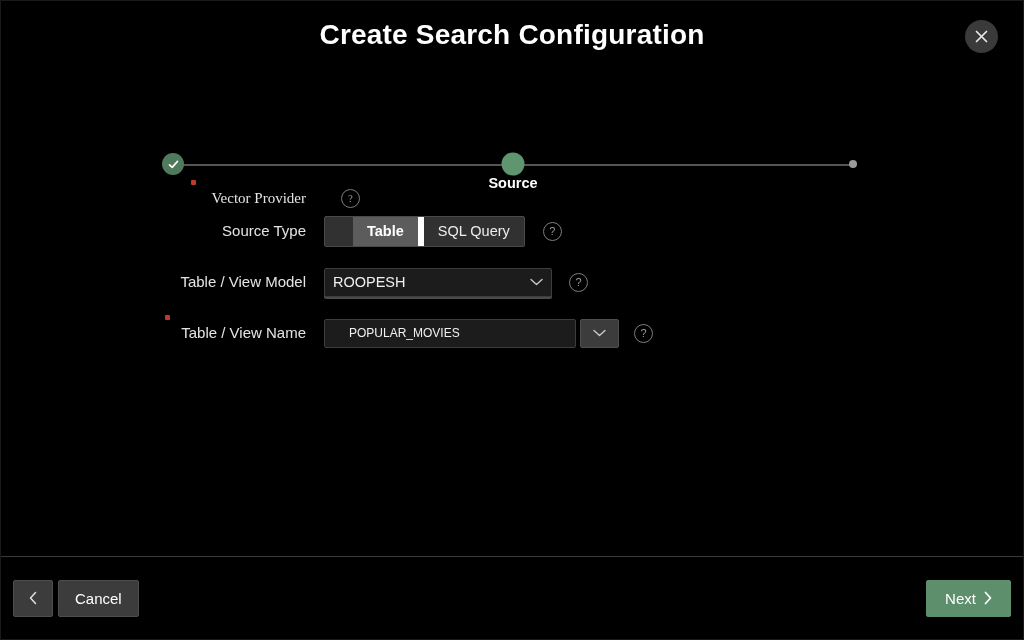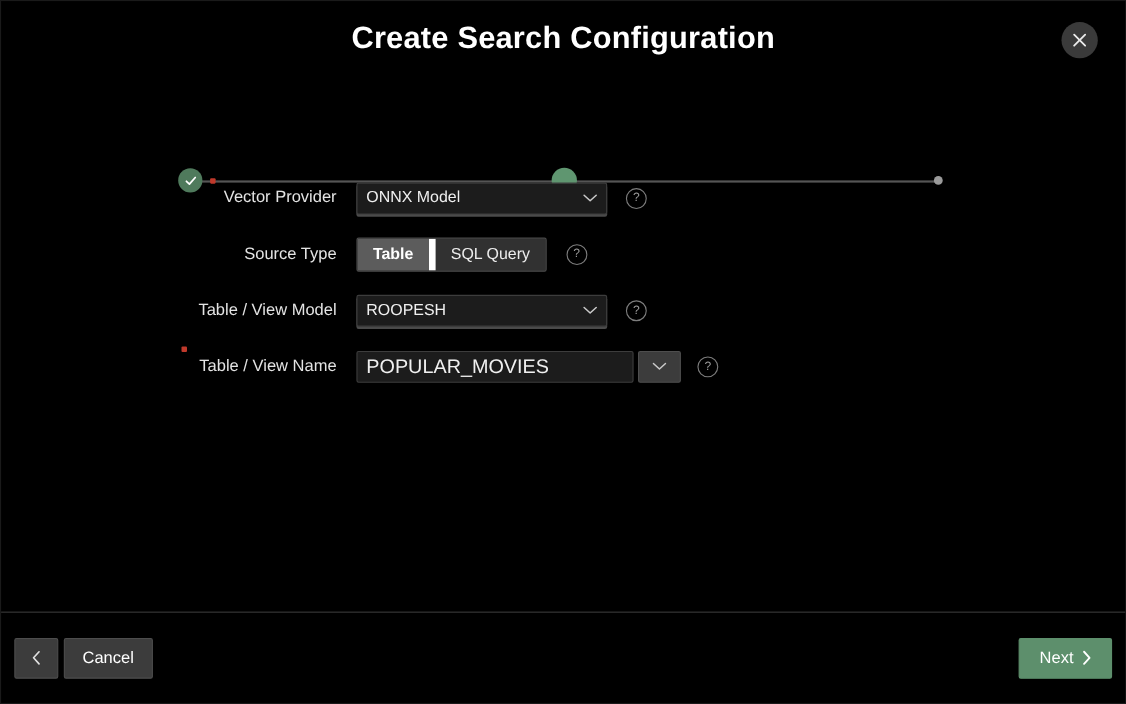--- a/index.html
+++ b/index.html
@@ -183,23 +183,23 @@
   }
 
   
   .text-input {
     width: 252px;
     height: 29px;
     background: #1c1c1c;
     border: 1px solid #3d3d3d;
     border-radius: 2px;
     color: #f0f0f0;
-    font-size: 18px;
+    font-size: 12px;
     font-family: "Liberation Sans", sans-serif;
-    padding: 0 8px;
+    padding: 0 24px;
     box-sizing: border-box;
     outline: none;
   }
   .drop-btn {
     width: 39px;
     height: 29px;
     margin-left: 4px;
     background: #3c3c3c;
     border: 1px solid #4e4e4e;
     border-radius: 2px;
@@ -230,20 +230,21 @@
     cursor: pointer;
     border: none;
     font-family: "Liberation Sans", sans-serif;
     height: 100%;
   }
   .seg + .seg { border-left: 6px solid #ffffff; }
   .seg.active {
     background: #5c5c5c;
     font-weight: bold;
     color: #ffffff;
+    margin-left: 28px;
   }
 
   .help {
     margin-left: 17px;
     width: 17px;
     height: 17px;
     border-radius: 50%;
     border: 1.5px solid #7d7d7d;
     color: #9a9a9a;
     font-size: 11px;
@@ -321,32 +322,26 @@
       <div class="step-label">Source</div>
     </div>
 
     <div class="step pending" style="left:852px;">
       <div class="step-dot"></div>
     </div>
   </div>
 
   <div class="form">
 
-    <div class="row" style="top:22px;">
+    <div class="row" style="top:40px;font-family:Liberation Serif, serif;">
       <div class="label-wrap">
         <span class="req-dot" style="right:110px;"></span>
         <span class="label">Vector Provider</span>
       </div>
       <div class="field-area">
-        <div class="select">
-          <span class="value">ONNX Model</span>
-          <svg class="chev" width="13" height="8" viewBox="0 0 13 8">
-            <polyline points="1,1.5 6.5,6.5 12,1.5" fill="none" stroke="#c9c9c9" stroke-width="1.4" stroke-linecap="round" stroke-linejoin="round"></polyline>
-          </svg>
-        </div>
         <div class="help">?</div>
       </div>
     </div>
 
     <div class="row" style="top:73px;">
       <div class="label-wrap">
         <span class="label">Source Type</span>
       </div>
       <div class="field-area">
         <div class="segmented">

